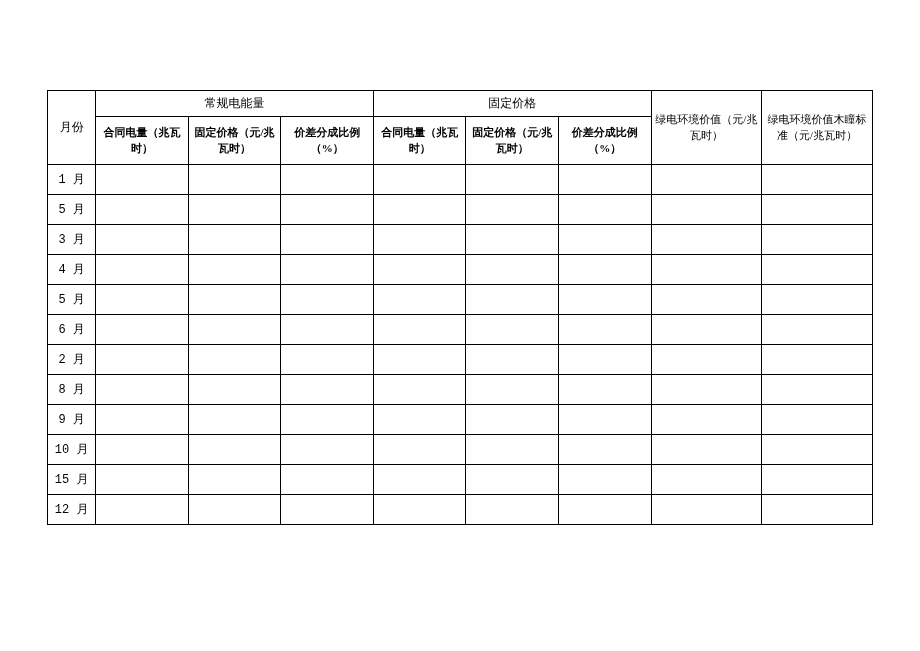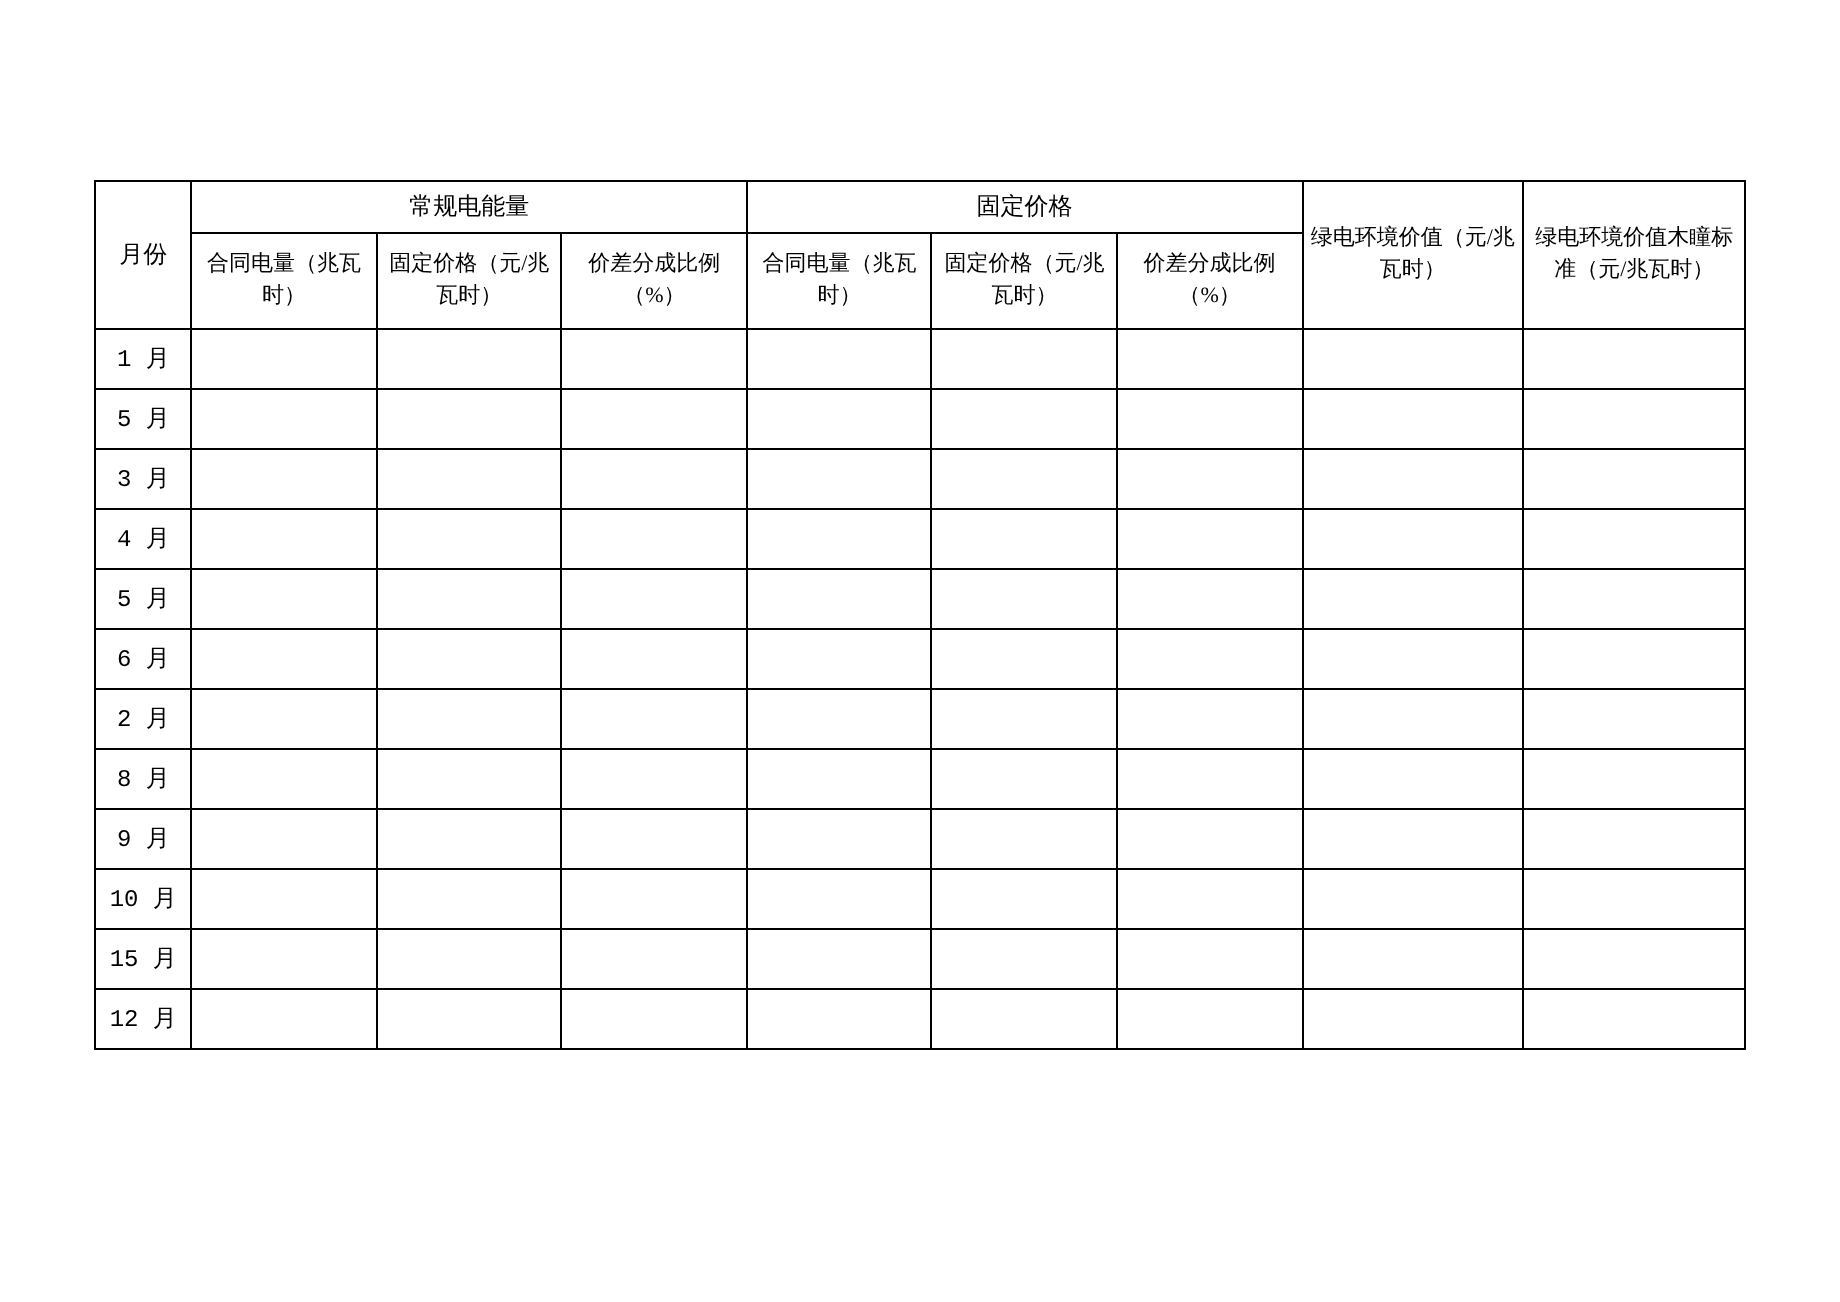--- a/index.html
+++ b/index.html
@@ -44,21 +44,21 @@
     }
     td.month-cell {
       height: 30px;
       font-size: 12px;
       font-family: Liberation Mono, monospace;
     }
     td.data-cell {
       height: 30px;
     }
     .col-month { width: 48px; }
-    .col-sub { width: 92px; }
+    .col-sub { width: 92px; font-weight: bold; }
     .col-wide { width: 110px; }
   </style>
 </head>
 <body>
 
 <table>
   <thead>
     <tr>
       <th rowspan="2" class="row-header col-month">月份</th>
       <th colspan="3" class="group-header">常规电能量</th>

